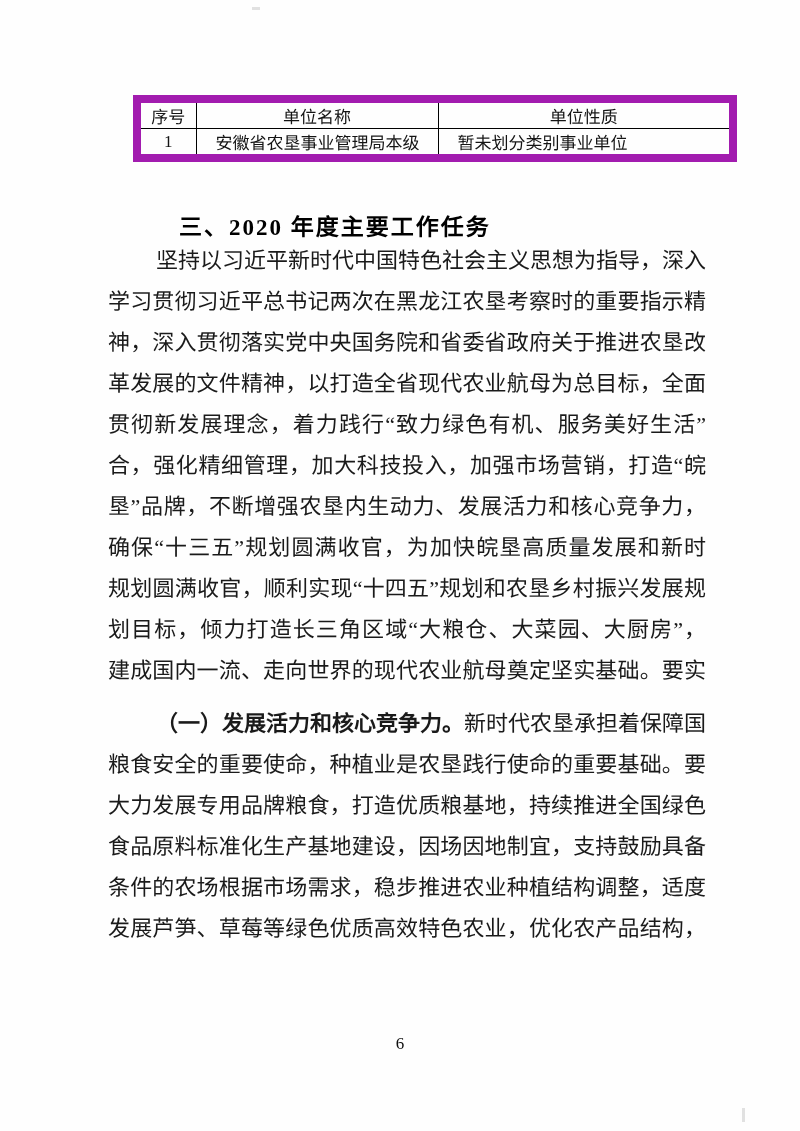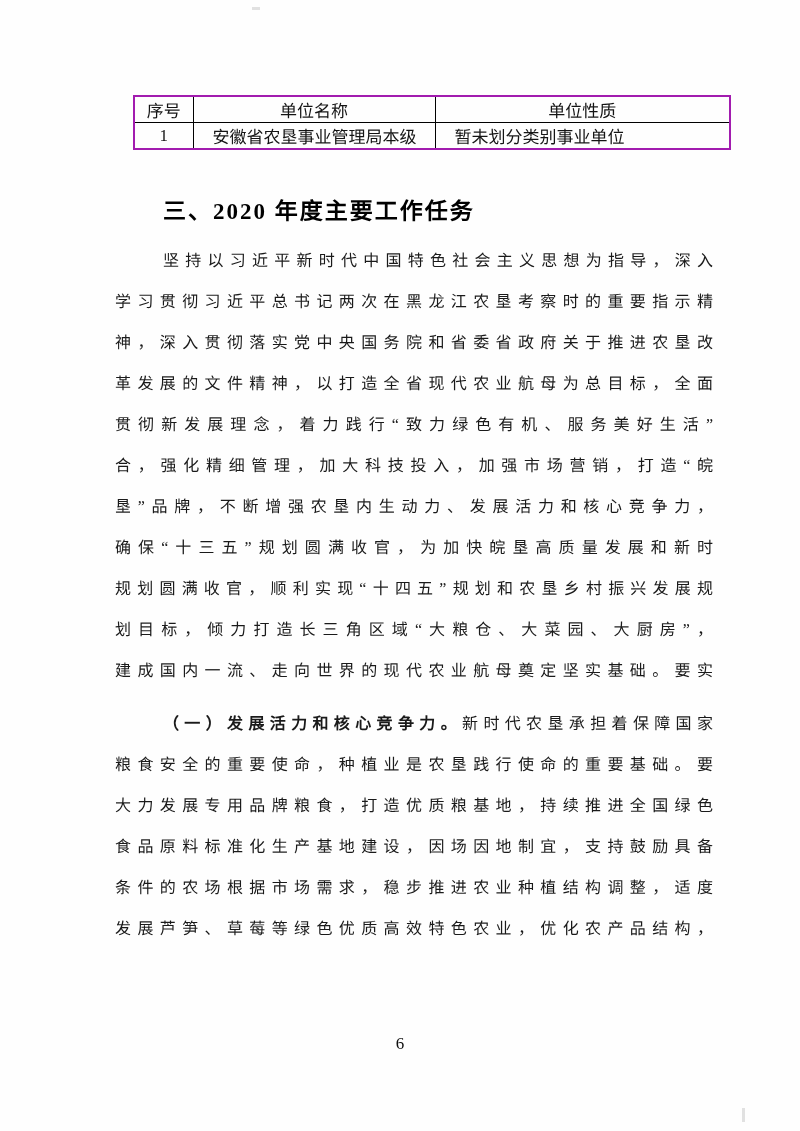--- a/index.html
+++ b/index.html
@@ -33,43 +33,43 @@
     border: 1.5px solid #000;
     padding: 0;
     overflow: hidden;
     white-space: nowrap;
     font-weight: normal;
   }
   .unit-table th { height: 25px; text-align: center; }
   .unit-table td { height: 24px; }
   .unit-table td.c-center { text-align: center; }
   .unit-table td.c-left   { text-align: left; padding-left: 19px; }
-  .unit-table { border: 2px solid #a21caf; }
+  .unit-table { border: 8px solid #a21caf; }
 
   
   .heading {
     position: absolute;
     top: 192px;
     left: 163px;
-    margin: 0;
+    margin: 16px;
     font-size: 23px;
     font-weight: 700;
     letter-spacing: 2px;
     color: #000;
     white-space: nowrap;
     font-family: Liberation Serif, serif;
   }
 
   
   .body-text {
     position: absolute;
     top: 240px;
-    left: 115px;
+    left: 108px;
     width: 598px;
-    font-size: 16px;
+    font-size: 22px;
     line-height: 41px;
     color: #1a1a1a;
   }
   .paragraph { margin: 0; }
   .paragraph + .paragraph { margin-top: 12px; }
   .text-line {
     height: 41px;
     white-space: nowrap;
     text-align: justify;
     text-align-last: justify;

